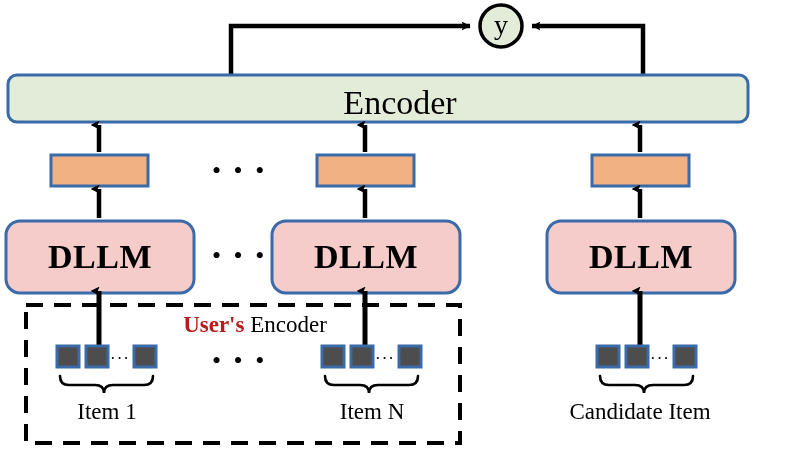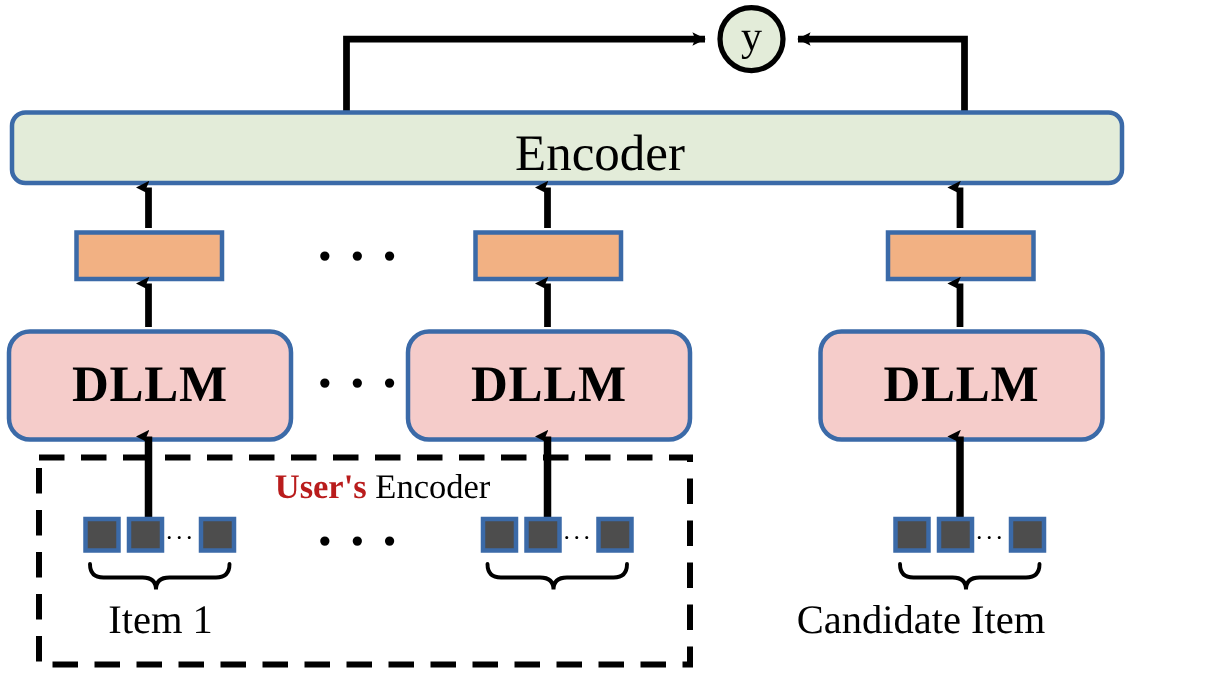--- a/index.html
+++ b/index.html
@@ -35,21 +35,21 @@
     letter-spacing: 0.5px;
     font-weight: bold;
   }
   .lbl-encoder {
     font-size: 34px;
   }
   .lbl-y {
     font-size: 28px;
   }
   .lbl-item {
-    font-size: 27px;
+    font-size: 23px;
   }
   .lbl-behavior {
     font-size: 23px;
   }
   .lbl-behavior .hl {
     color: #b91c1c;
     font-weight: bold;
   }
   .ellipsis-dots {
     position: absolute;
@@ -175,21 +175,22 @@
 
   <div class="lbl lbl-encoder" style="left:12px; top:86px; width:776px;">Encoder</div>
 
   <div class="lbl lbl-dllm" style="left:6px; top:240px; width:188px;">DLLM</div>
   <div class="lbl lbl-dllm" style="left:272px; top:240px; width:188px;">DLLM</div>
   <div class="lbl lbl-dllm" style="left:547px; top:240px; width:188px;">DLLM</div>
 
   <div class="lbl lbl-behavior" style="left:140px; top:313px; width:230px;"><span class="hl">User's</span><span> Encoder</span></div>
 
   <div class="lbl lbl-item" style="left:27px; top:400px; width:160px;">Item 1</div>
-  <div class="lbl lbl-item" style="left:519px; top:400px; width:190px;">Candidate Item</div>
+  <div class="lbl lbl-item" style="left:292px; top:400px; width:160px;">Item N</div>
+  <div class="lbl lbl-item" style="left:545px; top:400px; width:190px;">Candidate Item</div>
 
   <div class="ellipsis-small" style="left:110px; top:350px;">···</div>
   <div class="ellipsis-small" style="left:375px; top:350px;">···</div>
   <div class="ellipsis-small" style="left:650px; top:350px;">···</div>
 
   <div class="ellipsis-dots" style="left:212px; top:158px;">• • •</div>
   <div class="ellipsis-dots" style="left:212px; top:243px;">• • •</div>
   <div class="ellipsis-dots" style="left:212px; top:348px;">• • •</div>
 
 </div>

